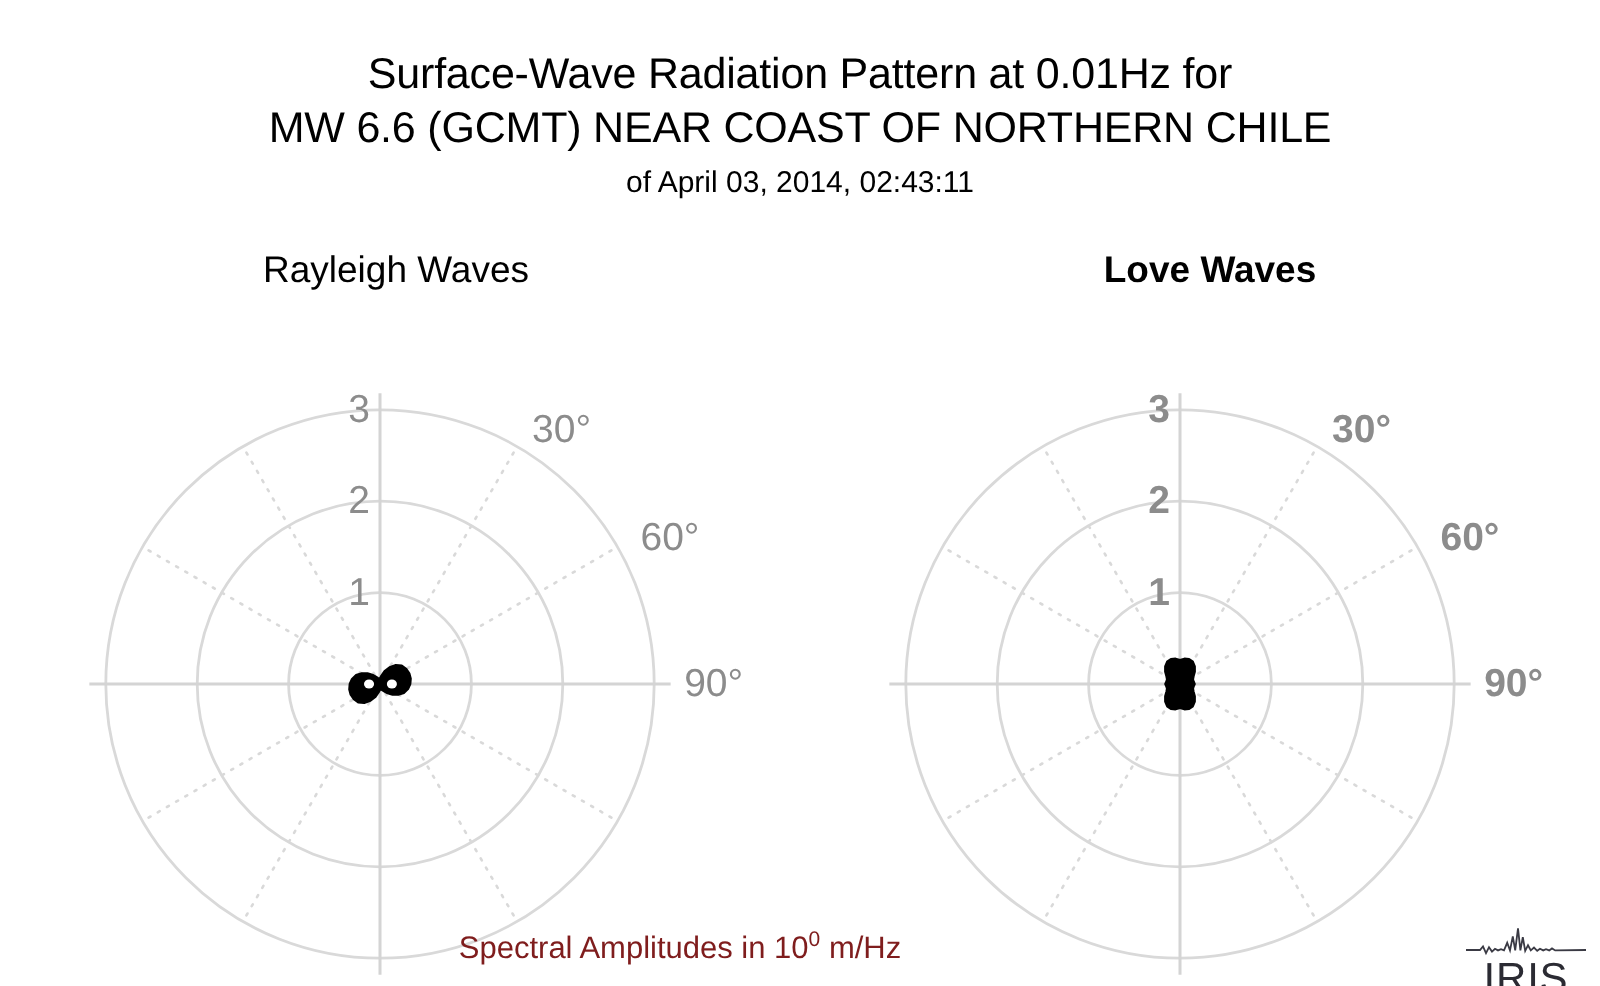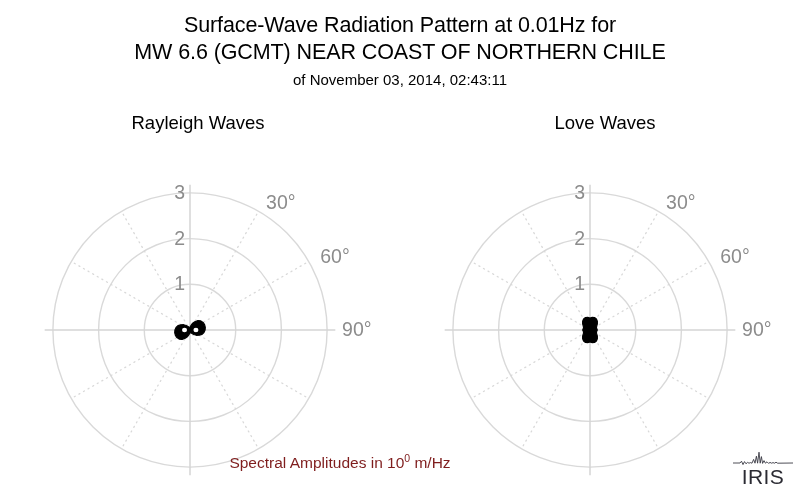--- a/index.html
+++ b/index.html
@@ -10,21 +10,21 @@
     width: 800px;
     height: 493px;
     background: #ffffff;
     font-family: "Liberation Sans", sans-serif;
     color: #000000;
     overflow: hidden;
     position: relative;
   }
   #figure {
     position: absolute;
-    left: 0; top: 4px;
+    left: 0; top: 16px;
     width: 800px;
     height: 387px;
   }
   .title-block {
     position: absolute;
     left: 0;
     top: 8px;
     width: 800px;
     text-align: center;
   }
@@ -41,21 +41,21 @@
     margin-top: 3px;
     color: #000;
   }
   .panel {
     position: absolute;
     top: 108px;
     width: 400px;
     height: 340px;
   }
   #panel-rayleigh { left: 0px; }
-  #panel-love { left: 400px; }
+  #panel-love { left: 400px; font-weight: bold; }
   .panel-title {
     position: absolute;
     top: 0px;
     left: 0;
     width: 400px;
     text-align: center;
     font-size: 18.5px;
     color: #000;
   }
   #panel-rayleigh .panel-title { transform: translateX(-2px); }
@@ -91,21 +91,21 @@
   text { font-family: "Liberation Sans", sans-serif; }
 </style>
 </head>
 <body>
 
 <div id="figure">
 
   <div class="title-block">
     <div class="title-line">Surface-Wave Radiation Pattern at 0.01Hz for</div>
     <div class="title-line">MW 6.6 (GCMT) NEAR COAST OF NORTHERN CHILE</div>
-    <div class="subtitle-line">of November 03, 2014, 02:43:11</div>
+    <div class="subtitle-line">of April 03, 2014, 02:43:11</div>
   </div>
 
   <div class="panel" id="panel-rayleigh">
     <div class="panel-title">Rayleigh Waves</div>
     <svg class="polar-svg" id="polar-rayleigh" viewBox="0 0 400 314" preserveAspectRatio="xMidYMid meet">
         <circle cx="190" cy="192" r="45.7" fill="none" stroke="#d9d9d9" stroke-width="1.4"></circle>
         <circle cx="190" cy="192" r="91.4" fill="none" stroke="#d9d9d9" stroke-width="1.4"></circle>
         <circle cx="190" cy="192" r="137.10000000000002" fill="none" stroke="#d9d9d9" stroke-width="1.4"></circle>
         <line x1="190" y1="192" x2="258.55" y2="73.26791714115345" stroke="#d9d9d9" stroke-width="1.3" stroke-dasharray="1.1 4.2" stroke-linecap="round"></line>
         <line x1="190" y1="192" x2="308.7320828588466" y2="123.45" stroke="#d9d9d9" stroke-width="1.3" stroke-dasharray="1.1 4.2" stroke-linecap="round"></line>

